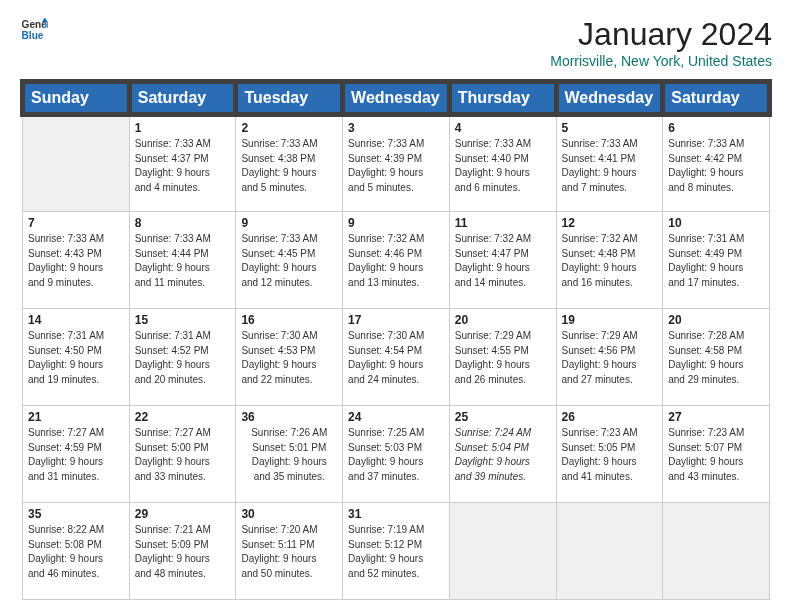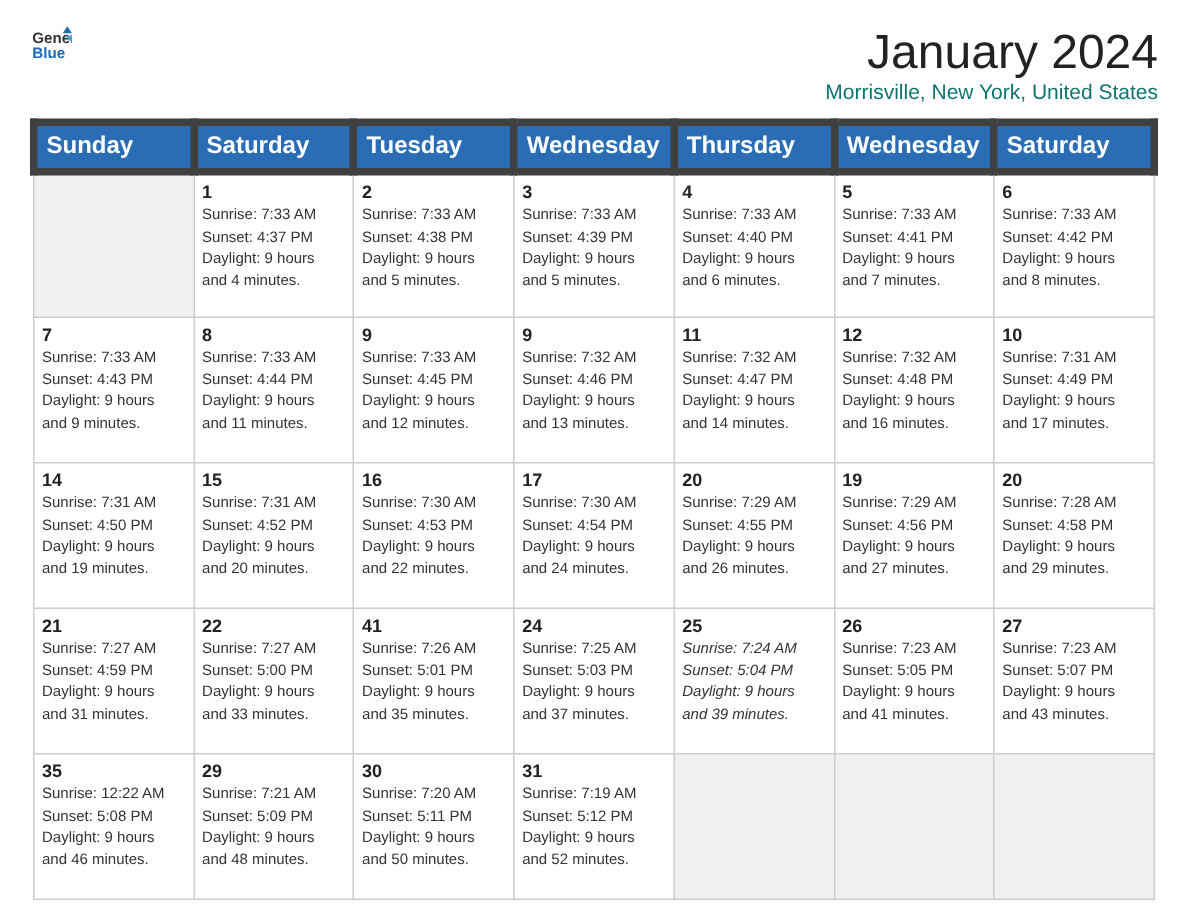--- a/index.html
+++ b/index.html
@@ -272,22 +272,22 @@
 and 31 minutes.</div>
           </td>
           <td>
             <span class="day-number">22</span>
             <div class="day-info" style="white-space: pre-line;">Sunrise: 7:27 AM
 Sunset: 5:00 PM
 Daylight: 9 hours
 and 33 minutes.</div>
           </td>
           <td>
-            <span class="day-number">41</span>
-            <div class="day-info" style="white-space: pre-line;">Sunrise: 7:26 AM
+            <span class="day-number">36</span>
+            <div class="day-info" style="white-space: pre-line; text-align: center;">Sunrise: 7:26 AM
 Sunset: 5:01 PM
 Daylight: 9 hours
 and 35 minutes.</div>
           </td>
           <td>
             <span class="day-number">24</span>
             <div class="day-info" style="white-space: pre-line;">Sunrise: 7:25 AM
 Sunset: 5:03 PM
 Daylight: 9 hours
 and 37 minutes.</div>
@@ -310,21 +310,21 @@
             <span class="day-number">27</span>
             <div class="day-info" style="white-space: pre-line;">Sunrise: 7:23 AM
 Sunset: 5:07 PM
 Daylight: 9 hours
 and 43 minutes.</div>
           </td>
         </tr>
         <tr>
           <td>
             <span class="day-number">35</span>
-            <div class="day-info" style="white-space: pre-line;">Sunrise: 12:22 AM
+            <div class="day-info" style="white-space: pre-line;">Sunrise: 8:22 AM
 Sunset: 5:08 PM
 Daylight: 9 hours
 and 46 minutes.</div>
           </td>
           <td>
             <span class="day-number">29</span>
             <div class="day-info" style="white-space: pre-line;">Sunrise: 7:21 AM
 Sunset: 5:09 PM
 Daylight: 9 hours
 and 48 minutes.</div>

